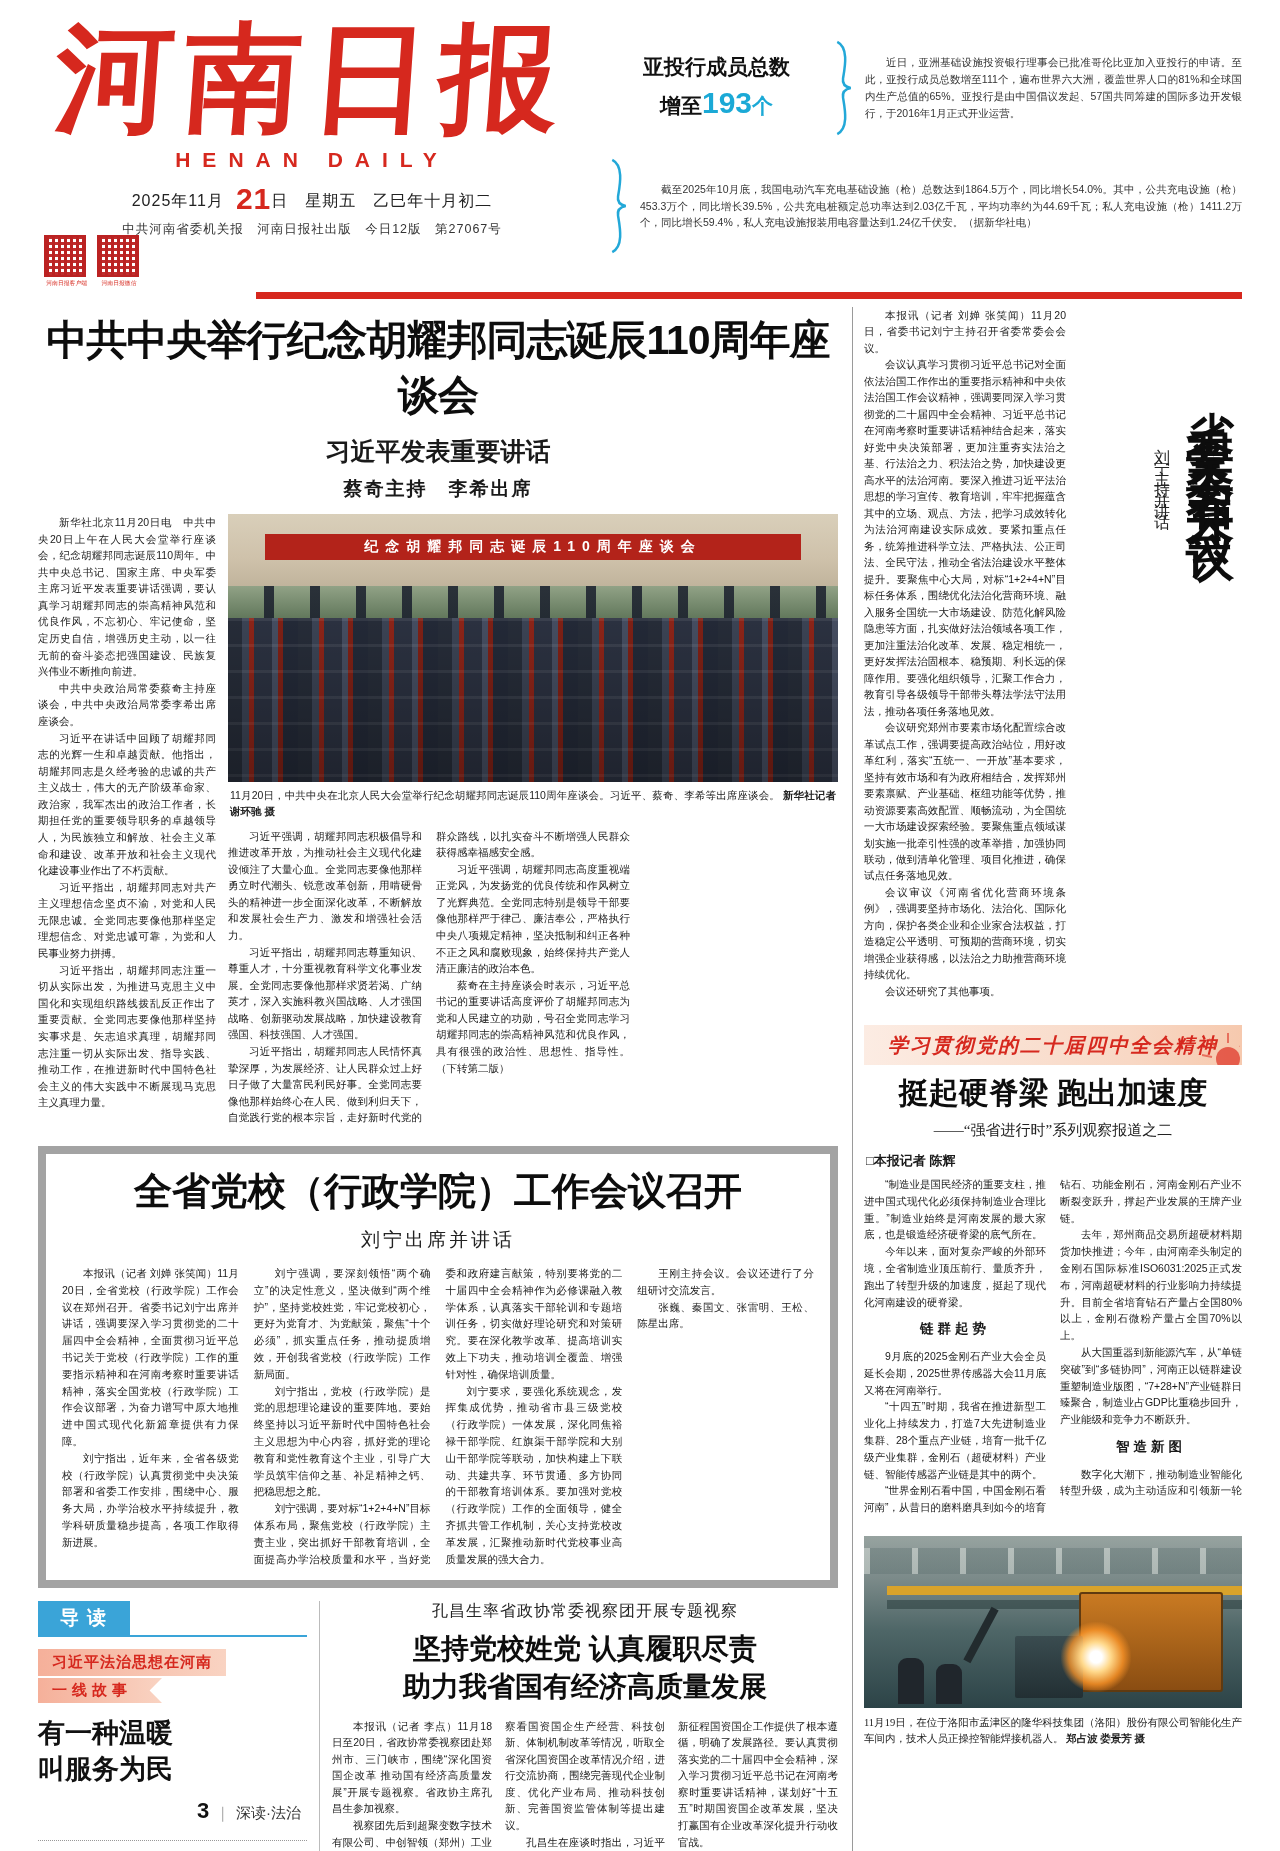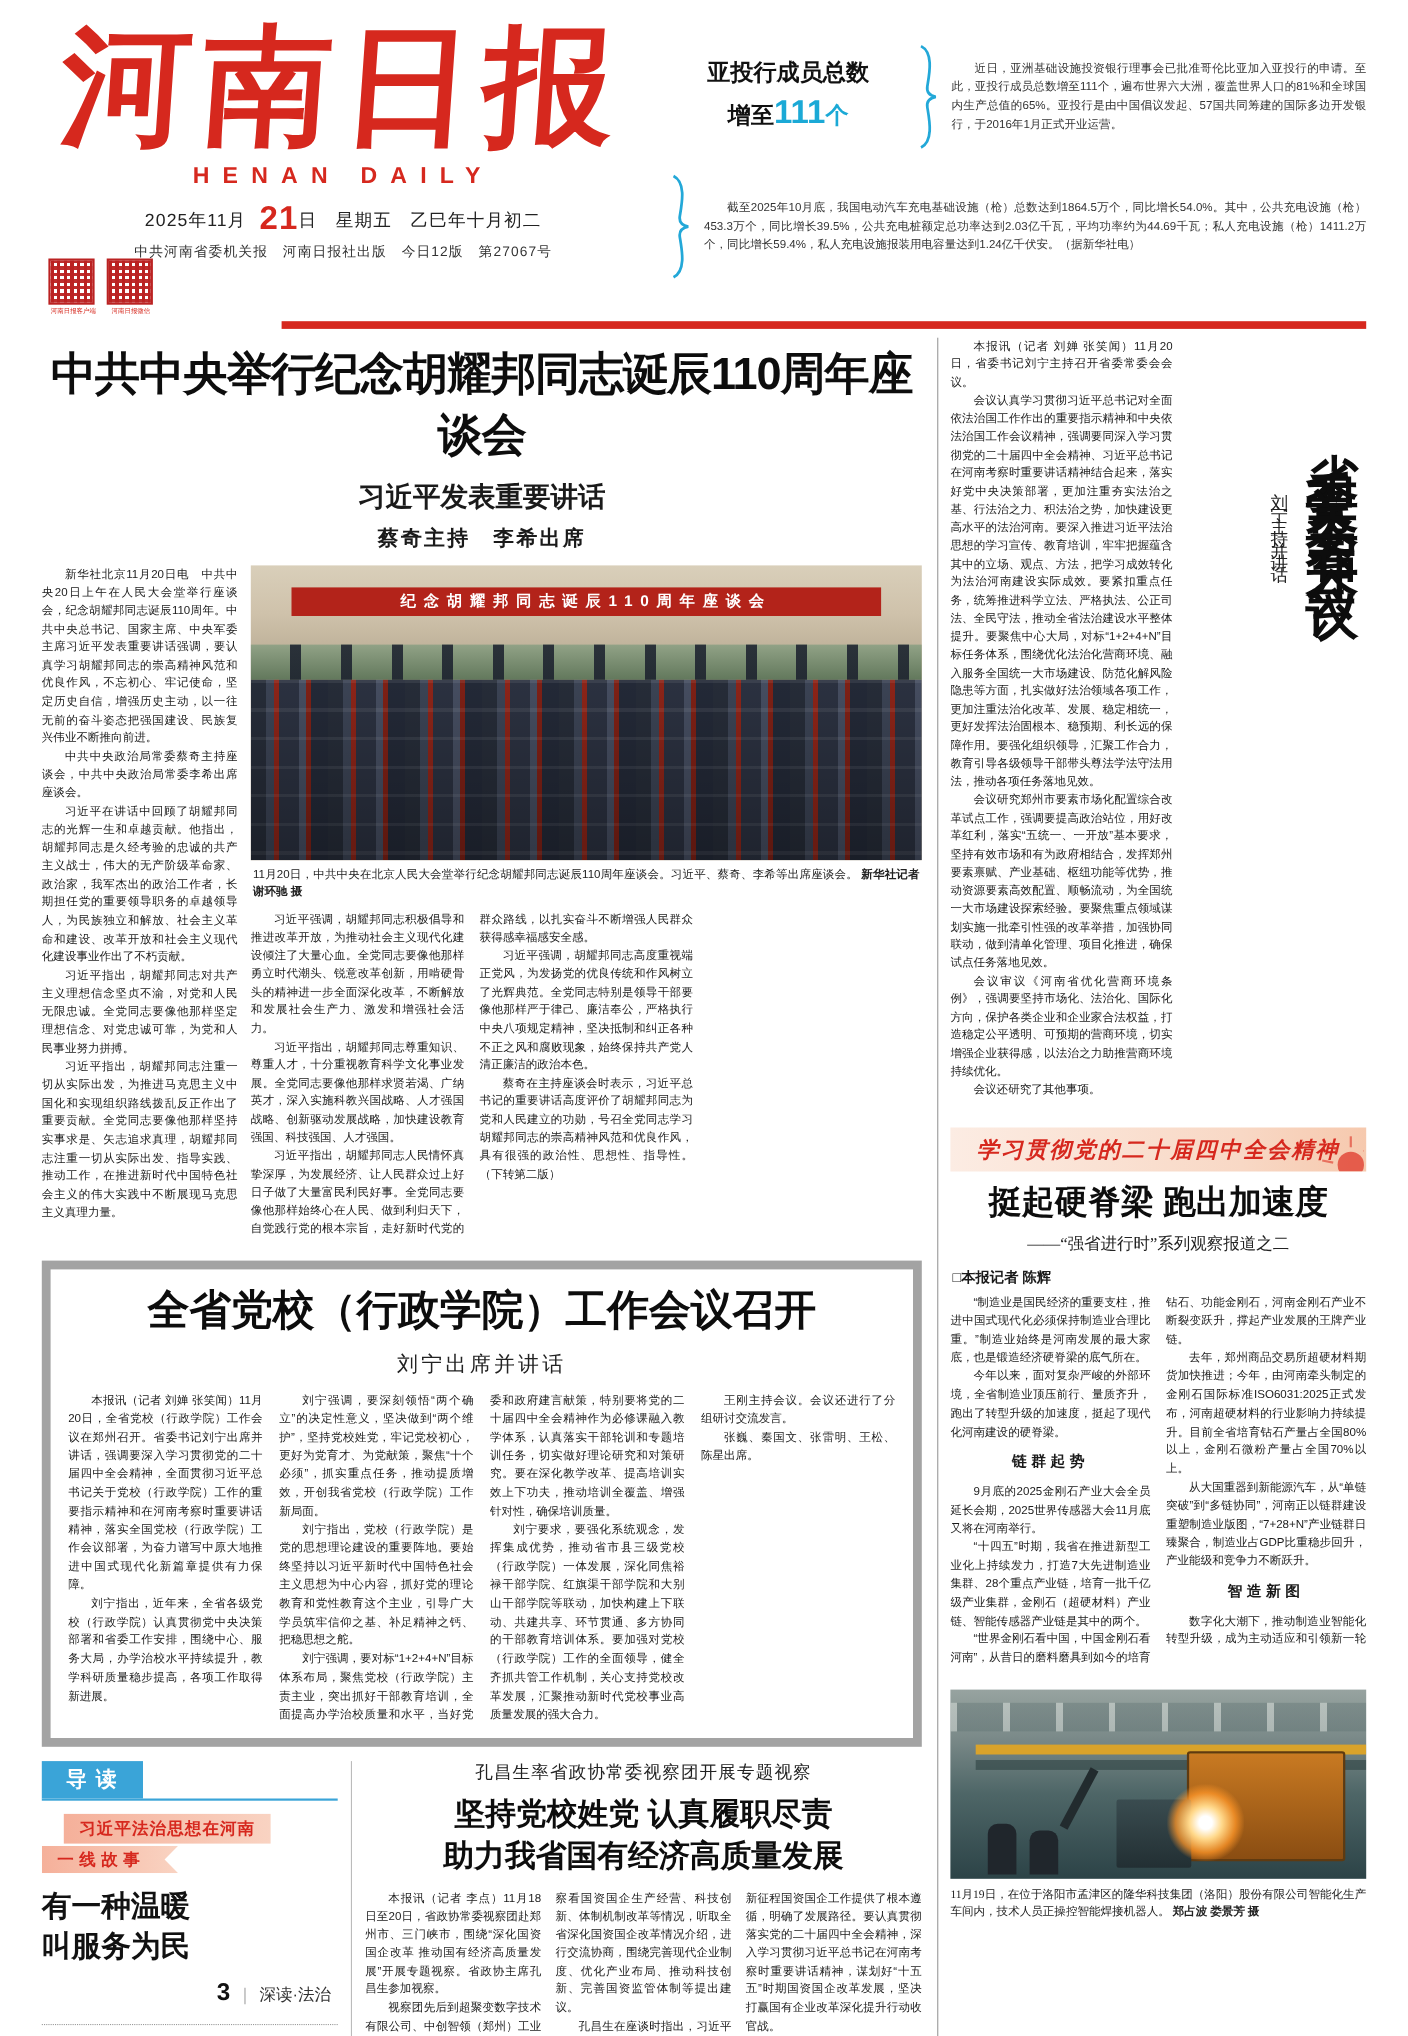--- a/index.html
+++ b/index.html
@@ -69,21 +69,21 @@
   .boxed-deck { font-size:19px; text-align:center; margin-top:10px; letter-spacing:3px; color:#222; }
   .fourcol { column-count:4; column-gap:15px; column-fill:auto; font-size:10.5px; line-height:1.6; text-align:justify; height:308px; overflow:hidden; margin-top:12px; }
   .fourcol p { text-indent:2em; }
 
   
   .bottom-row { display:flex; gap:12px; margin-top:13px; }
   .daodu { width:282px; border-right:1px solid #bbb; padding-right:12px; }
   .daodu-head { display:flex; align-items:center; border-bottom:2px solid #3aa4d8; padding-bottom:0; }
   .daodu-tag { background:#3aa4d8; color:#fff; font-size:19px; font-weight:bold; letter-spacing:8px; padding:4px 16px 4px 22px; }
   .pink-badge { margin-top:12px; }
-  .pk1 { display:inline-block; background:linear-gradient(90deg,#f5b09a,#f9d3c2); color:#d6281e; font-weight:bold; font-size:15px; padding:4px 14px; letter-spacing:1px;margin-left:20px; }
+  .pk1 { display:inline-block; background:linear-gradient(90deg,#f5b09a,#f9d3c2); color:#d6281e; font-weight:bold; font-size:15px; padding:4px 14px; letter-spacing:1px; }
   .pk2 { display:inline-block; background:linear-gradient(90deg,#f5b09a,#f9d3c2); color:#d6281e; font-weight:bold; font-size:15px; padding:3px 30px 3px 14px; letter-spacing:5px; clip-path:polygon(0 0,100% 0,90% 50%,100% 100%,0 100%); margin-top:2px; }
   .daodu-title { font-size:27px; font-weight:900; line-height:1.35; margin-top:12px; color:#111; }
   .pageref { text-align:right; margin:10px 6px 0 0; font-size:15px; color:#333; }
   .pageref .num { font-size:22px; font-weight:900; color:#111; }
   .pageref .bar { color:#999; margin:0 6px; }
   .dotted { border-top:1.5px dotted #999; margin:16px 0 14px; }
 
   .mid-article { flex:1; }
   .kicker { text-align:center; font-size:16px; color:#222; letter-spacing:1px; }
   .mid-headline { font-size:28px; font-weight:900; text-align:center; line-height:1.35; margin-top:8px; color:#0d0d0d; }
@@ -144,21 +144,21 @@
           <div class="qr"></div>
           <div class="qr-label">河南日报微信</div>
         </div>
       </div>
     </div>
 
     <div class="briefs">
       <div class="brief">
         <div class="brief-head">
           <div>亚投行成员总数</div>
-          <div><span>增至</span><span class="brief-num">111</span><span class="brief-cyan">个</span></div>
+          <div><span>增至</span><span class="brief-num">193</span><span class="brief-cyan">个</span></div>
         </div>
         <svg class="brace" viewBox="0 0 20 100">
           <path d="M3 2 C15 8 11 28 9 40 C8 46 12 49 17 50 C12 51 8 54 9 60 C11 72 15 92 3 98" fill="none" stroke="#23a8d8" stroke-width="2.6"></path>
         </svg>
         <div class="brief-body">
             <p>近日，亚洲基础设施投资银行理事会已批准哥伦比亚加入亚投行的申请。至此，亚投行成员总数增至111个，遍布世界六大洲，覆盖世界人口的81%和全球国内生产总值的65%。亚投行是由中国倡议发起、57国共同筹建的国际多边开发银行，于2016年1月正式开业运营。</p>
           </div>
       </div>
       <div class="brief">
         <svg class="brace" viewBox="0 0 20 100">

